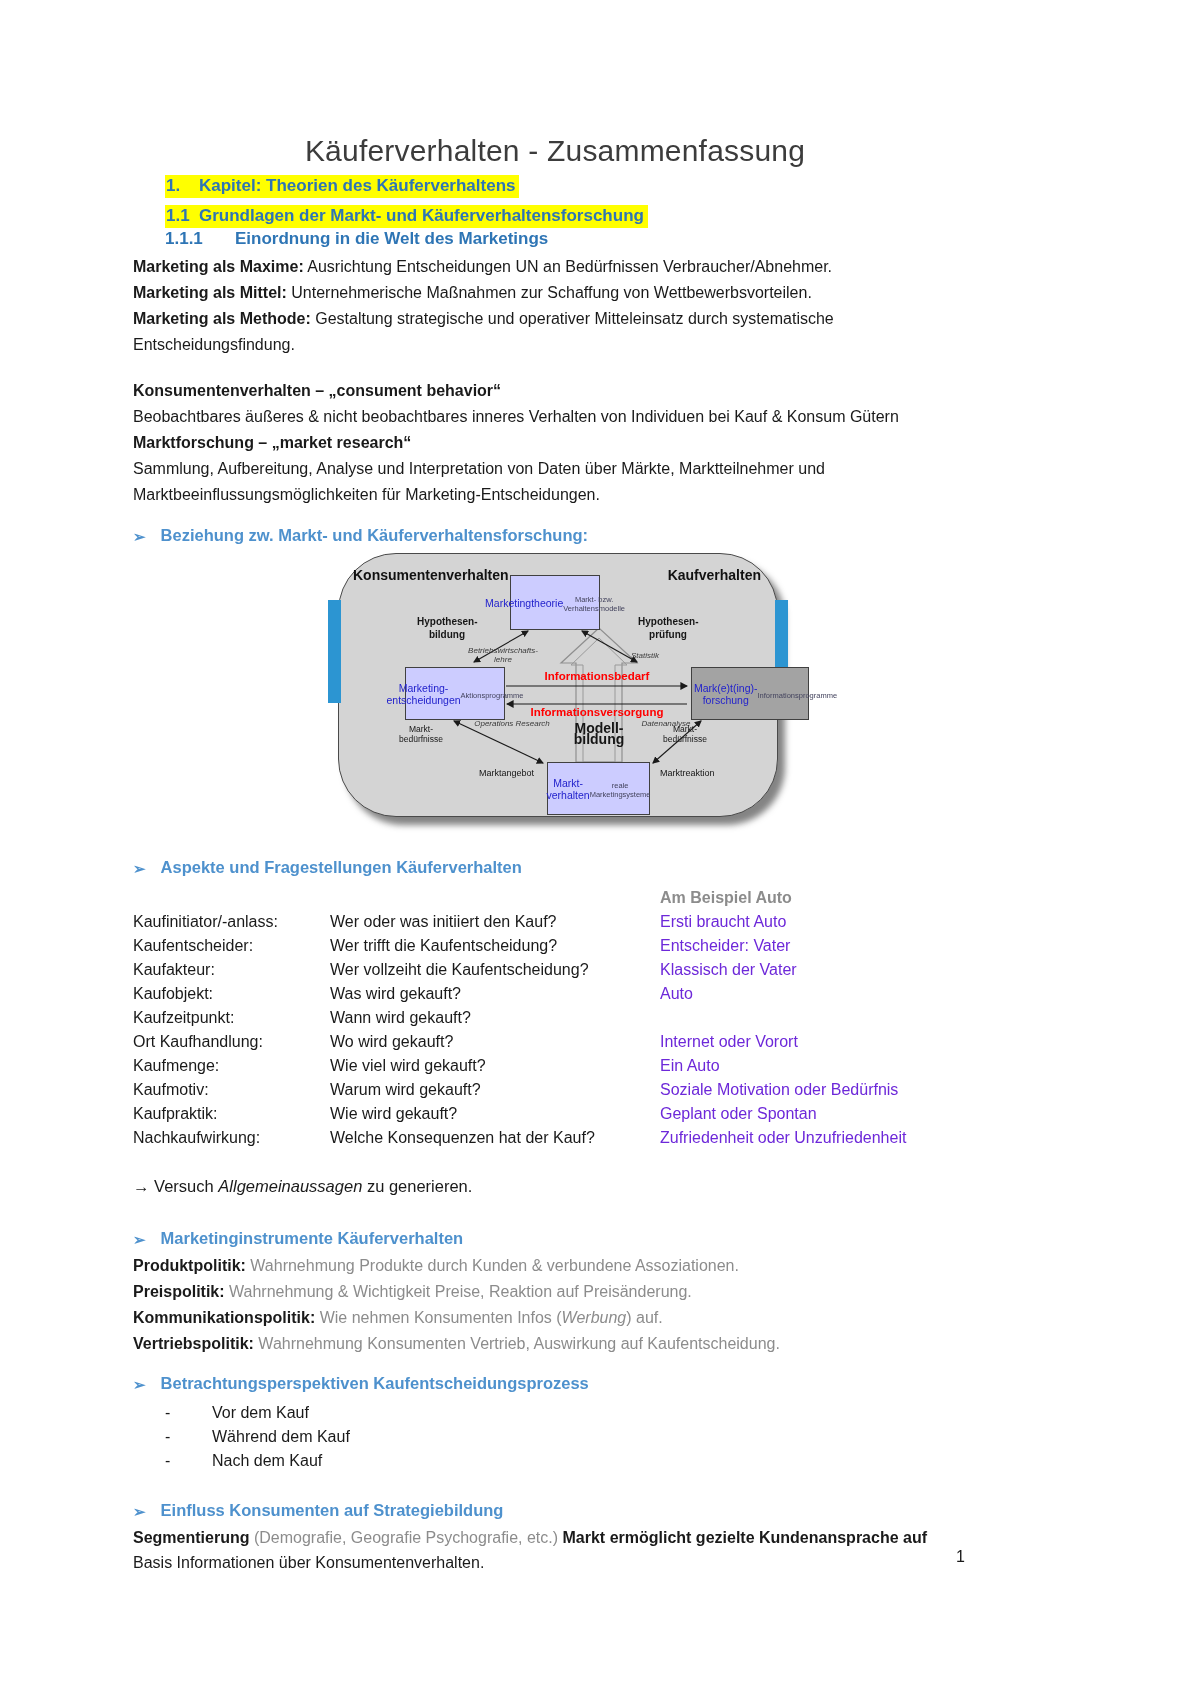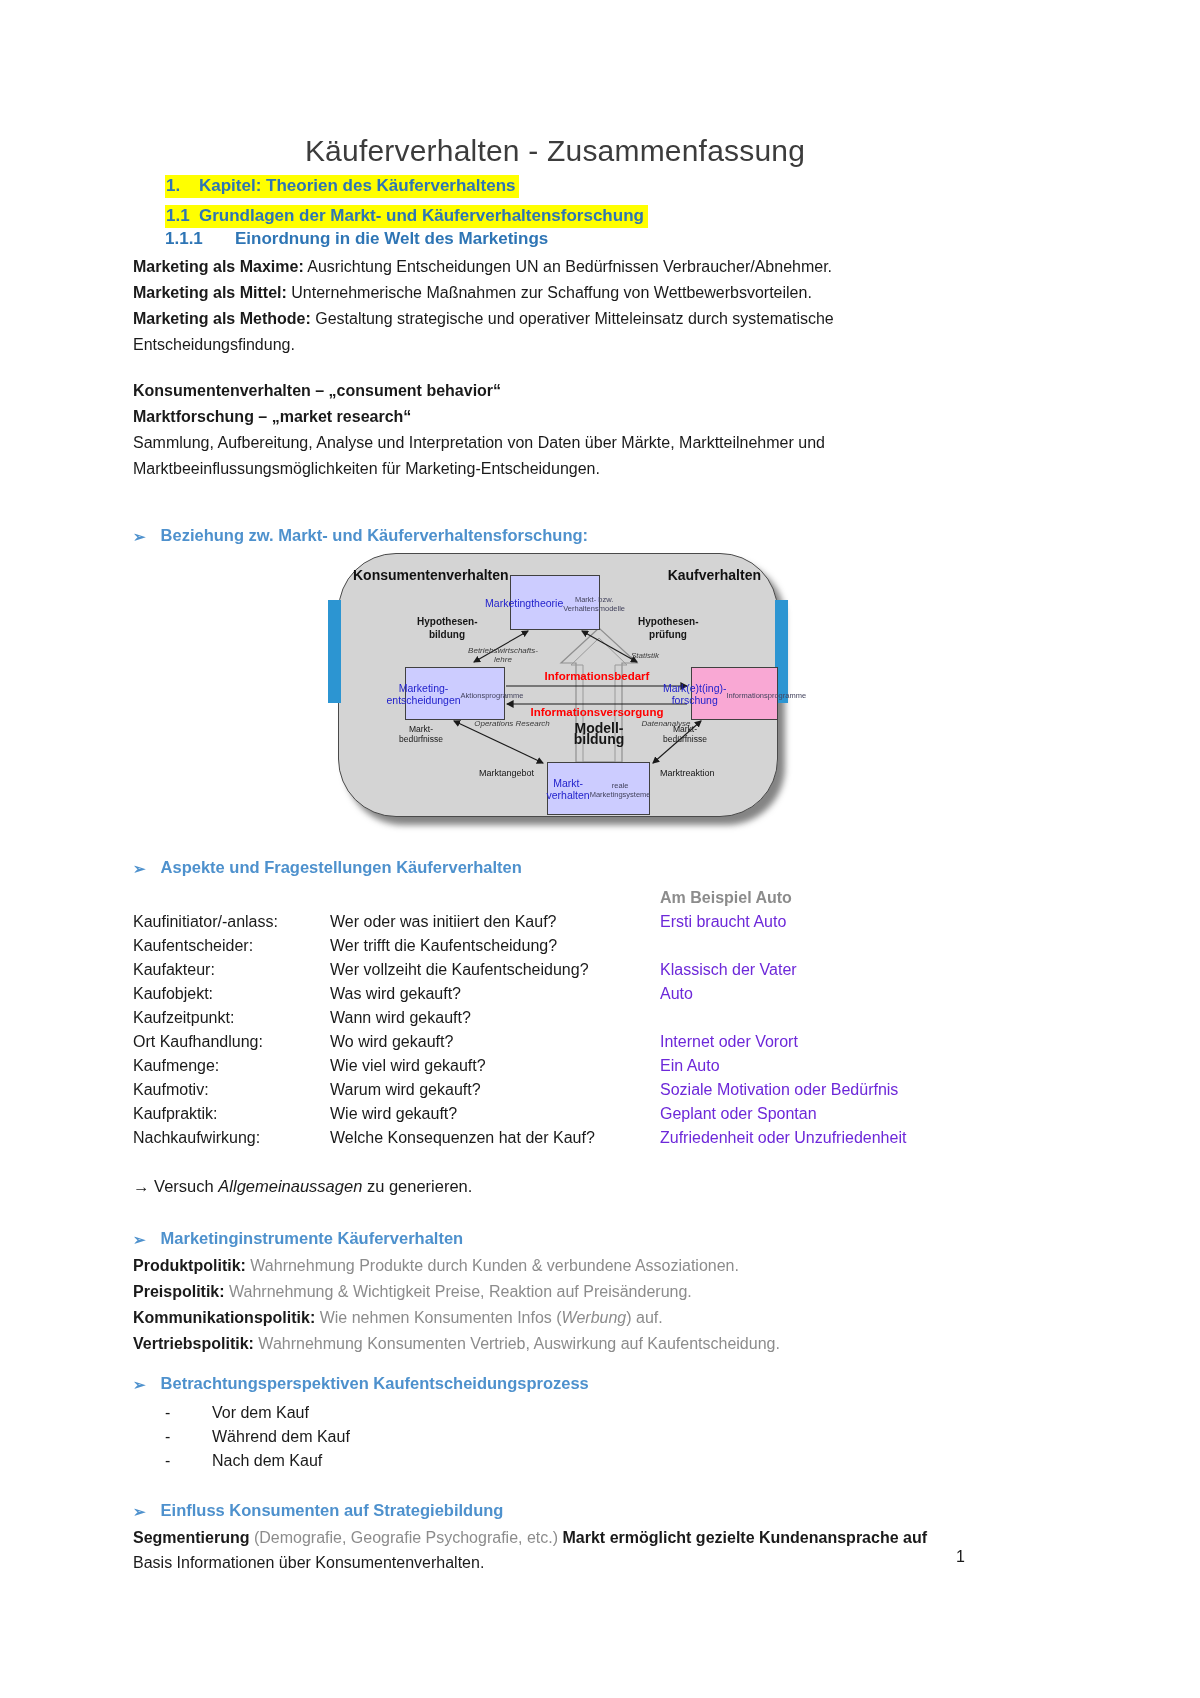--- a/index.html
+++ b/index.html
@@ -48,21 +48,21 @@
   .dia-bg{position:absolute;left:5px;top:0;width:438px;height:262px;background:#D4D4D4;
     border:1px solid #4a4a4a;border-radius:58px;box-shadow:7px 8px 6px rgba(50,50,50,.6);}
   .blue-bar{position:absolute;top:47px;width:13px;height:103px;background:#2C95D2;z-index:3;}
   .bar-left{left:-5px;} .bar-right{left:442px;}
   .dia-label{position:absolute;z-index:4;}
   .region{font-size:14px;font-weight:bold;color:#111;}
   .dbox{position:absolute;z-index:4;border:1px solid #404040;background:#CCCCFF;
     display:flex;flex-direction:row;align-items:center;justify-content:center;text-align:center;}
   .dbox .btitle{color:#2222CC;font-size:10.5px;line-height:12px;}
   .dbox .bsub{color:#44445e;font-size:7.5px;line-height:9px;margin-top:3px;}
-  .ybox{background:#f9a8d4;}
+  .ybox{background:#a3a3a3;padding-left:31px;}
   .small-bold{font-size:10px;font-weight:bold;line-height:13px;text-align:center;color:#161616;}
   .italic-lab{font-size:8px;font-style:italic;color:#3a3a3a;line-height:9px;text-align:center;}
   .red-lab{color:#FF0000;font-weight:bold;font-size:11.5px;text-align:center;}
   .tiny-lab{font-size:8.5px;line-height:9.5px;text-align:center;color:#161616;}
   .plain-lab{font-size:9px;color:#161616;}
   .dia-svg{position:absolute;left:0;top:0;z-index:2;}
 </style>
 </head>
 <body>
 
@@ -81,20 +81,21 @@
   </div>
 
   <div class="abs body-block" style="top:254px;">
     <div><span class="lead">Marketing als Maxime:</span><span> Ausrichtung Entscheidungen UN an Bedürfnissen Verbraucher/Abnehmer.</span><span class="cont"></span></div>
     <div><span class="lead">Marketing als Mittel:</span><span> Unternehmerische Maßnahmen zur Schaffung von Wettbewerbsvorteilen.</span><span class="cont"></span></div>
     <div><span class="lead">Marketing als Methode:</span><span> Gestaltung strategische und operativer Mitteleinsatz durch systematische</span><span class="cont">Entscheidungsfindung.</span></div>
   </div>
 
   <div class="abs body-block" style="top:378px;">
     <div class="lead">Konsumentenverhalten – „consument behavior“</div>
+    <div>Beobachtbares äußeres &amp; nicht beobachtbares inneres Verhalten von Individuen bei Kauf &amp; Konsum Gütern</div>
     <div class="lead">Marktforschung – „market research“</div>
     <div><span>Sammlung, Aufbereitung, Analyse und Interpretation von Daten über Märkte, Marktteilnehmer und</span><span class="cont">Marktbeeinflussungsmöglichkeiten für Marketing-Entscheidungen.</span></div>
   </div>
 
   <div class="abs arrow-heading" style="top:526px;">
     <span class="glyph">➢</span>
     <span>Beziehung  zw. Markt- und Käuferverhaltensforschung:</span>
   </div>
 
   <div class="abs diagram">
@@ -176,20 +177,21 @@
       <div class="acol3 aheader">Am Beispiel Auto</div>
     </div>
     <div class="arow">
         <div class="acol1">Kaufinitiator/-anlass:</div>
         <div class="acol2">Wer oder was initiiert den Kauf?</div>
         <div class="acol3">Ersti braucht Auto</div>
       </div>
     <div class="arow">
         <div class="acol1">Kaufentscheider:</div>
         <div class="acol2">Wer trifft die Kaufentscheidung?</div>
+        <div class="acol3">Entscheider: Vater</div>
       </div>
     <div class="arow">
         <div class="acol1">Kaufakteur:</div>
         <div class="acol2">Wer vollzeiht die Kaufentscheidung?</div>
         <div class="acol3">Klassisch der Vater</div>
       </div>
     <div class="arow">
         <div class="acol1">Kaufobjekt:</div>
         <div class="acol2">Was wird gekauft?</div>
         <div class="acol3">Auto</div>

